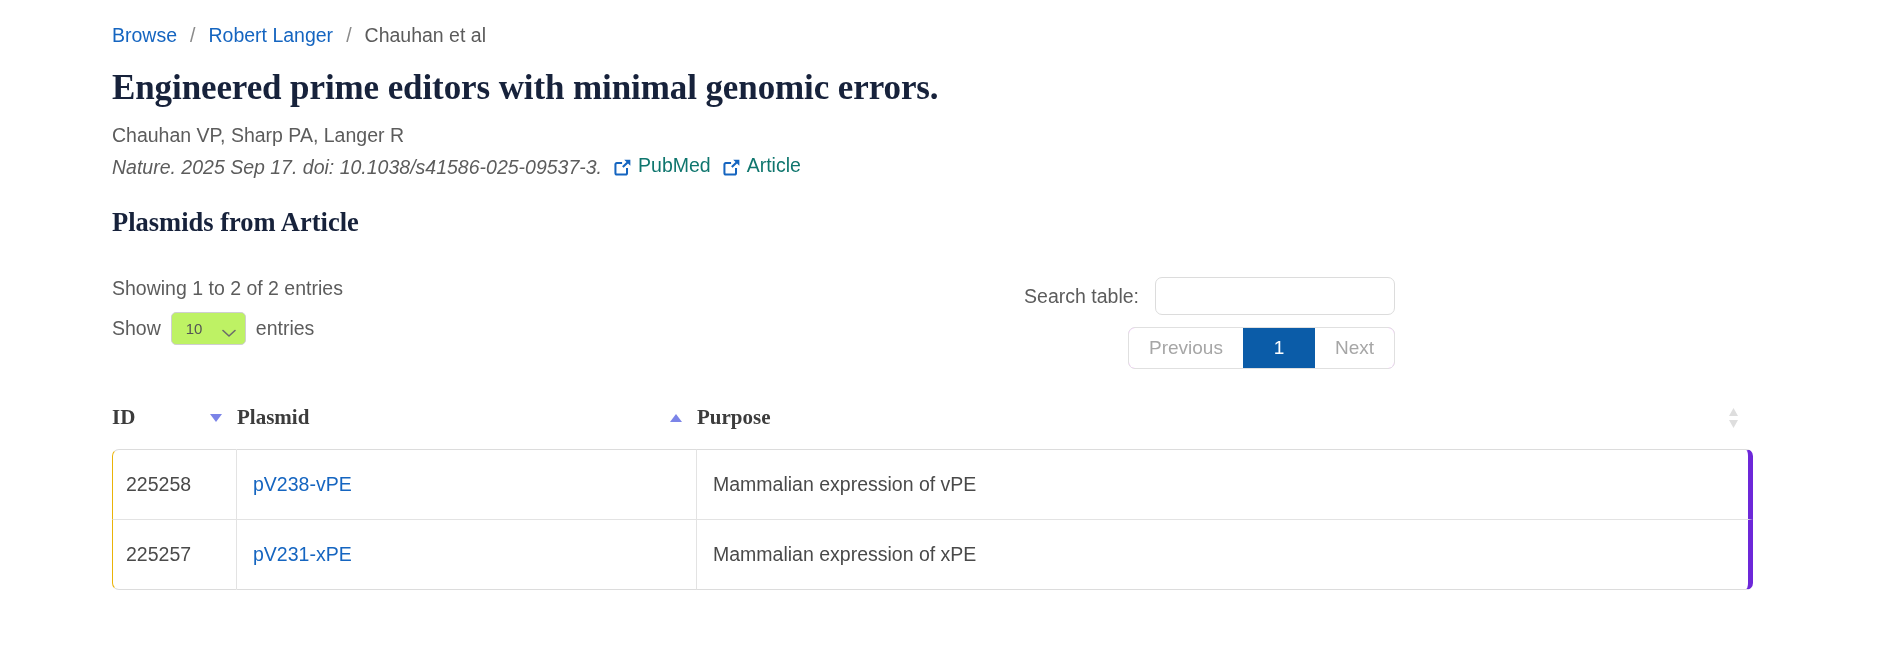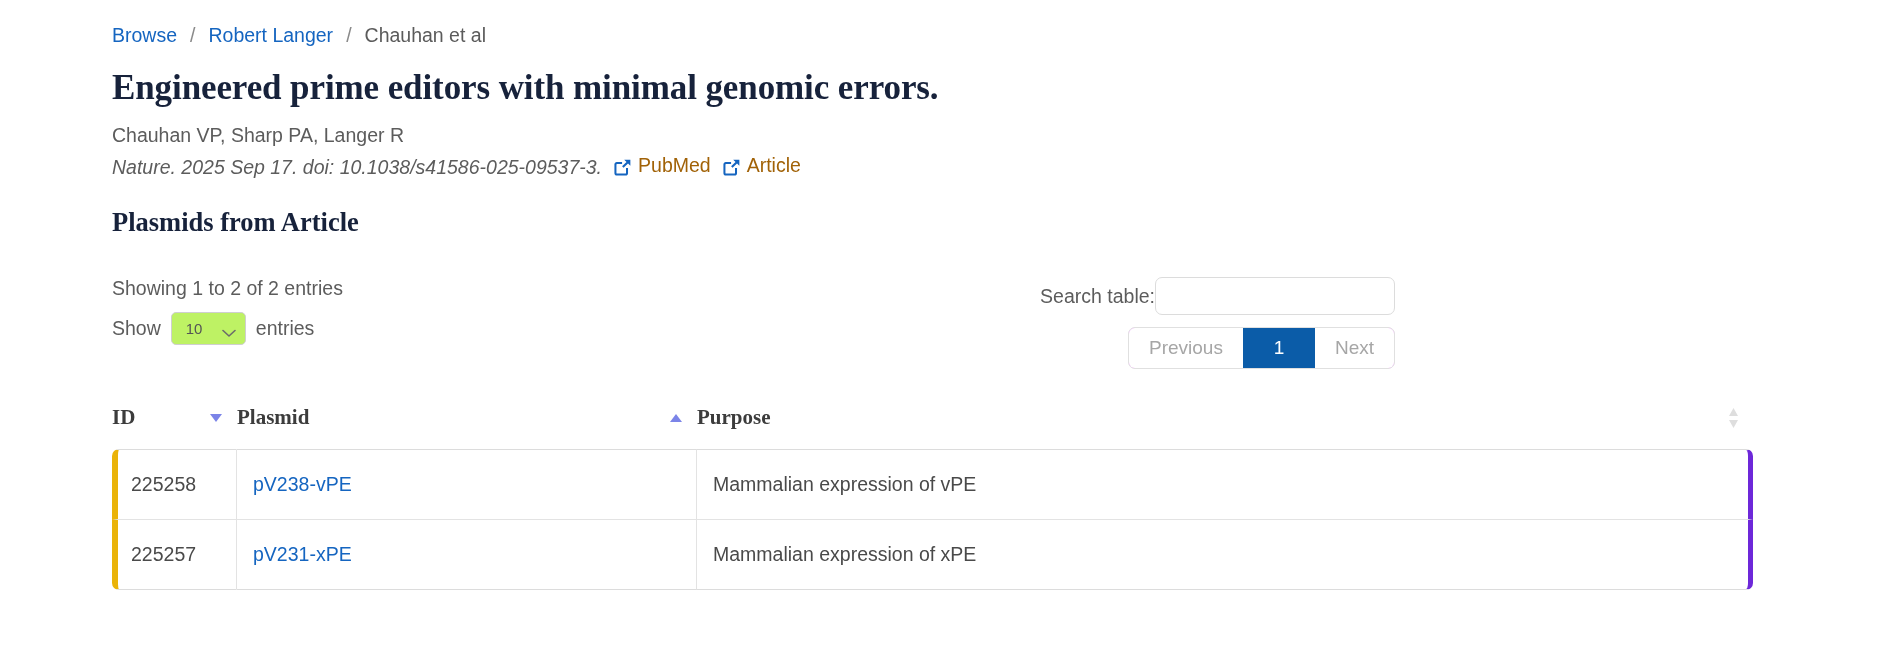--- a/index.html
+++ b/index.html
@@ -72,21 +72,21 @@
     font-size: 19.5px;
     line-height: 1.3;
     color: #5c5c5c;
     font-style: italic;
     display: flex;
     align-items: baseline;
     flex-wrap: wrap;
   }
   .citation-text { }
   .ext-link {
-    color: #a16207;
+    color: #0f766e;
     text-decoration: none;
     font-style: normal;
     margin-left: 12px;
     display: inline-flex;
     align-items: center;
     gap: 7px;
     cursor: pointer;
     font-size: 19.5px;
   }
   .ext-icon {
@@ -158,20 +158,21 @@
   .dt-right {
     position: absolute;
     right: 145px;
     top: 0;
     text-align: right;
   }
   .dt-filter {
     display: flex;
     align-items: center;
     justify-content: flex-start;
+    gap: 16px;
     font-size: 19.5px;
     color: #5c5c5c;
   }
   .dt-search-input {
     width: 240px;
     height: 38px;
     border: 1px solid #dcdcdc;
     border-radius: 7px;
     background: #ffffff;
     padding: 0 11px;
@@ -256,21 +257,21 @@
 
   table.dt tbody td {
     font-size: 19.5px;
     color: #4a4a4a;
     padding: 23px 16px 23px 16px;
     border-top: 1px solid #e3e3e3;
     border-right: 1px solid #e3e3e3;
     vertical-align: middle;
     background: transparent;
   }
-  table.dt tbody tr td:first-child { border-left: 6px solid #eab308; padding-left: 13px; }
+  table.dt tbody tr td:first-child { border-left: 1px solid #eab308; padding-left: 13px; }
   table.dt tbody tr td:last-child  { border-right: 5px solid #6d28d9; }
   table.dt tbody tr:first-child td { border-top: 1px solid #dcdcdc; }
   table.dt tbody tr:last-child  td { border-bottom: 1px solid #dcdcdc; }
 
   table.dt tbody tr:first-child td:first-child { border-top-left-radius: 7px; }
   table.dt tbody tr:first-child td:last-child  { border-top-right-radius: 7px; }
   table.dt tbody tr:last-child  td:first-child { border-bottom-left-radius: 7px; }
   table.dt tbody tr:last-child  td:last-child  { border-bottom-right-radius: 7px; }
 
   tr.row-odd  td { background: #ffffff; }

